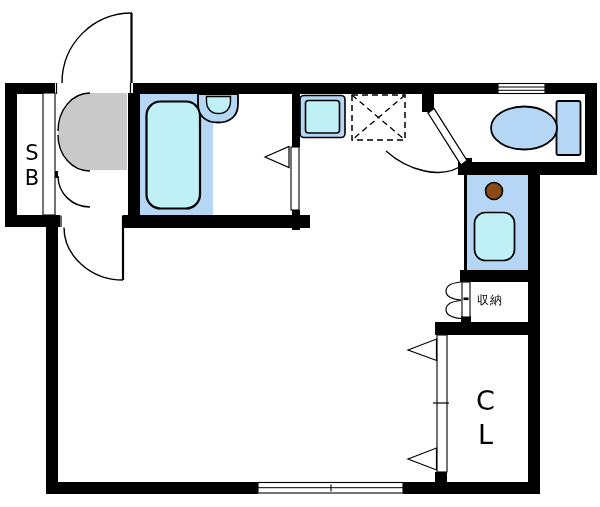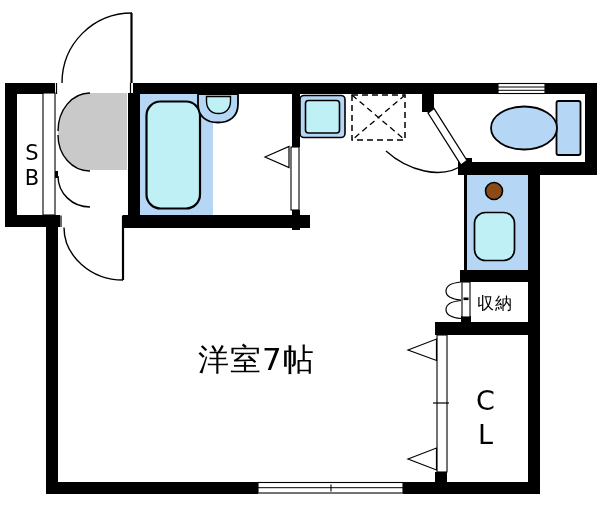--- a/index.html
+++ b/index.html
@@ -6,21 +6,21 @@
   #plan{
     position:relative;
     width:600px;height:507px;
     background:#ffffff;
     font-family:"DejaVu Sans",sans-serif;
     overflow:hidden;
   }
   #plan svg{position:absolute;left:0;top:0;}
   .lbl{position:absolute;color:#000;white-space:pre;}
   .lbl-main{left:198px;top:339px;font-size:31px;letter-spacing:1px;}
-  .lbl-storage{left:477px;top:292px;font-size:17px;letter-spacing:1px;}
+  .lbl-storage{left:477px;top:292px;font-size:12px;letter-spacing:1px;}
   .lbl-vert{writing-mode:vertical-rl;text-orientation:upright;line-height:1;}
   .lbl-sb{left:21px;top:141px;font-size:21px;letter-spacing:1px;}
   .lbl-cl{left:472px;top:385px;font-size:27px;letter-spacing:3px;font-weight:500;}
 </style>
 </head>
 <body>
 
 <div id="plan">
   <svg width="600" height="507" viewBox="0 0 600 507">
 
@@ -138,17 +138,16 @@
       <path d="M 408 459 L 436.5 448 L 436.5 470 Z" fill="#fff" stroke="#000" stroke-width="1.2"></path>
     </g>
 
     <g>
       <rect x="258" y="482.5" width="145" height="10.5" fill="#fff" stroke="#000" stroke-width="1.1"></rect>
       <line x1="258" y1="487.7" x2="403" y2="487.7" stroke="#000" stroke-width="1"></line>
       <line x1="331" y1="484.5" x2="331" y2="491.5" stroke="#000" stroke-width="1.1"></line>
     </g>
   </svg>
 
-  <div class="lbl lbl-main">洋室7帖</div>
   <div class="lbl lbl-vert lbl-sb">SB</div>
   <div class="lbl lbl-storage">収納</div>
   <div class="lbl lbl-vert lbl-cl">CL</div>
 </div>
 
 </body></html>

